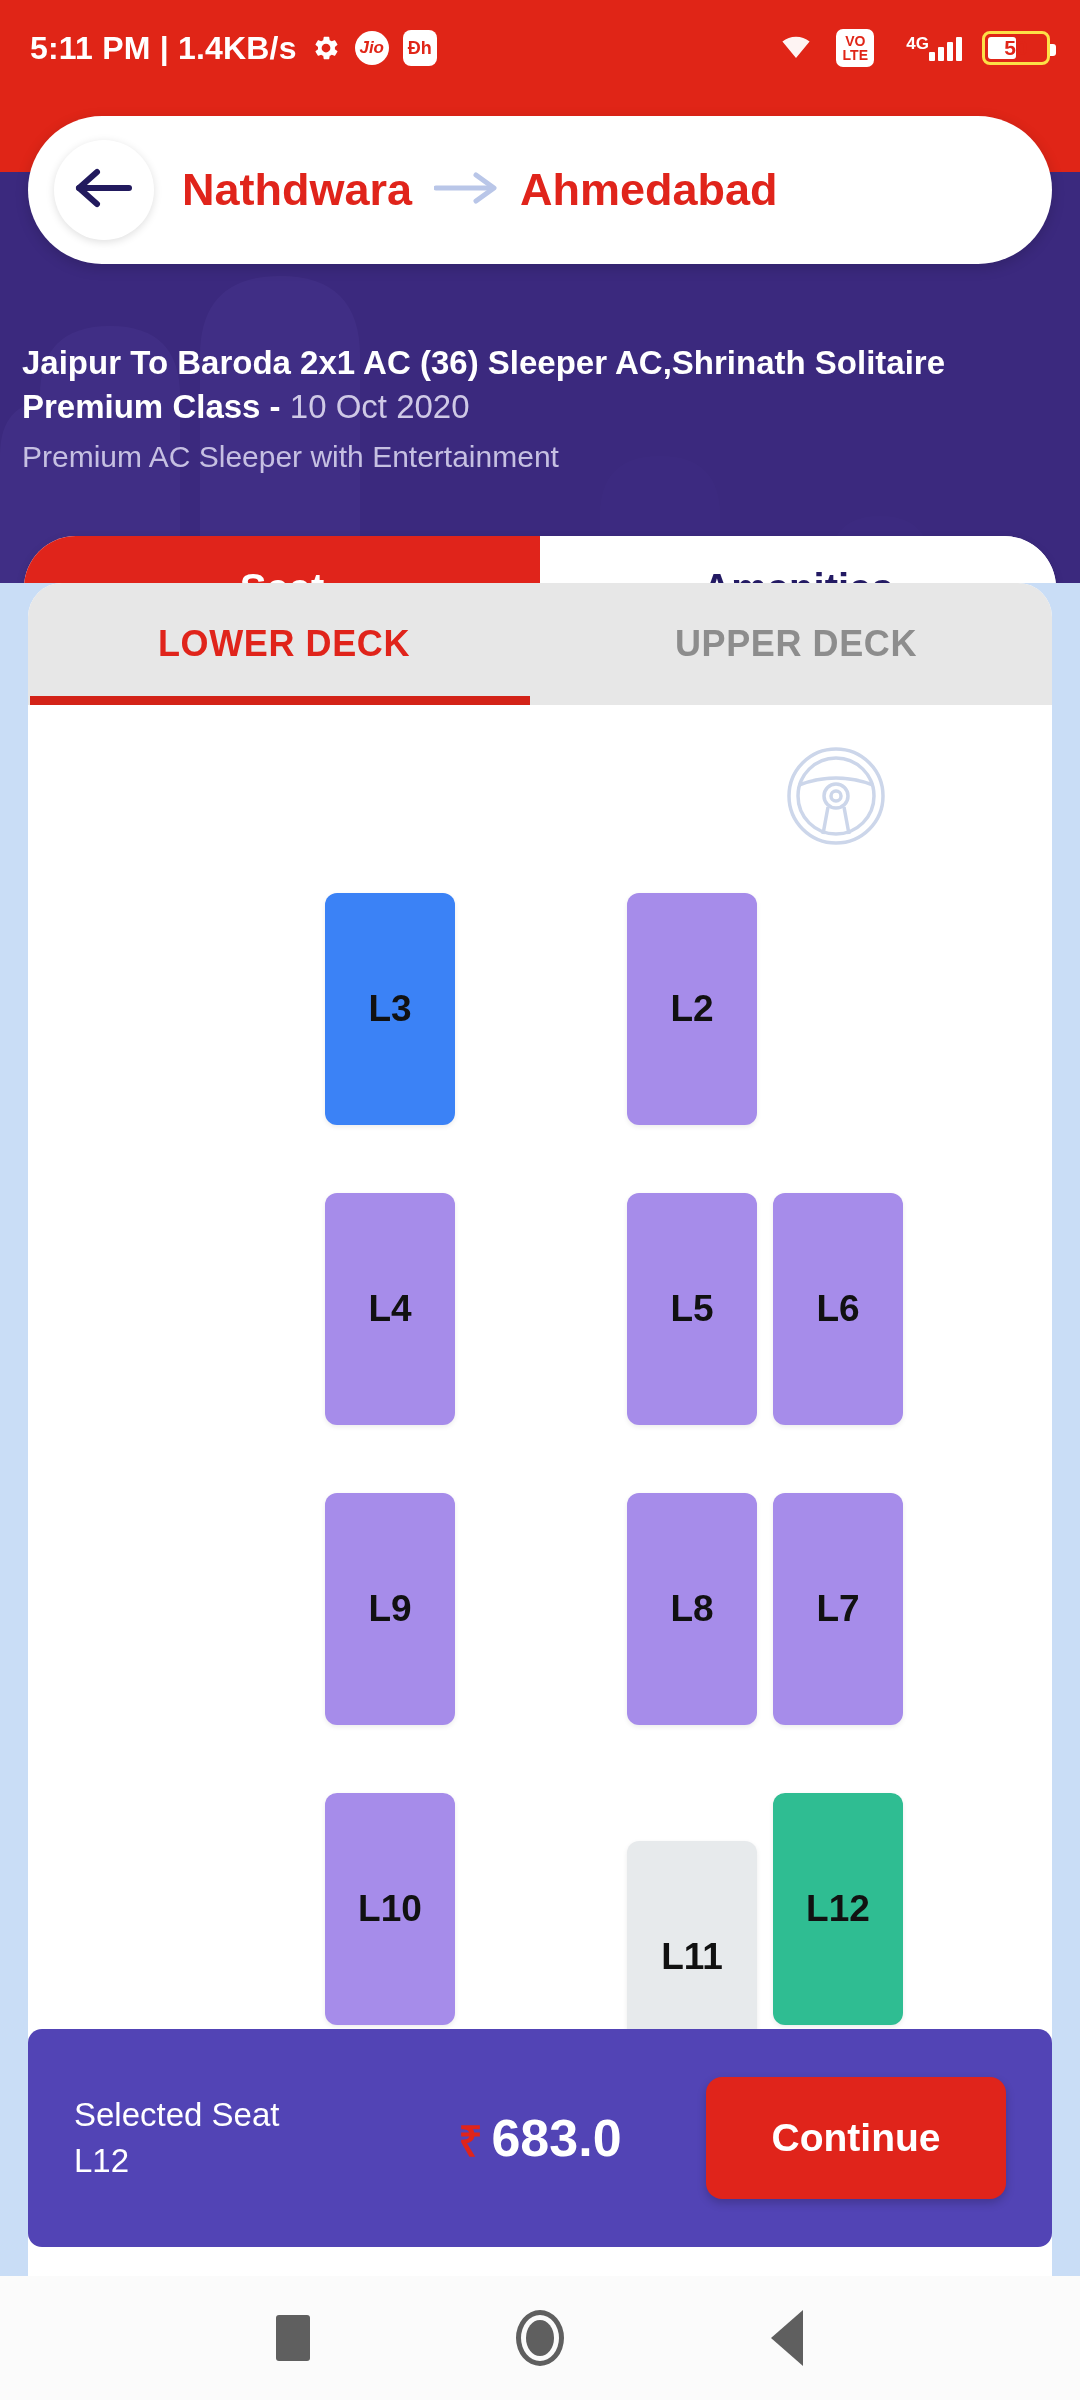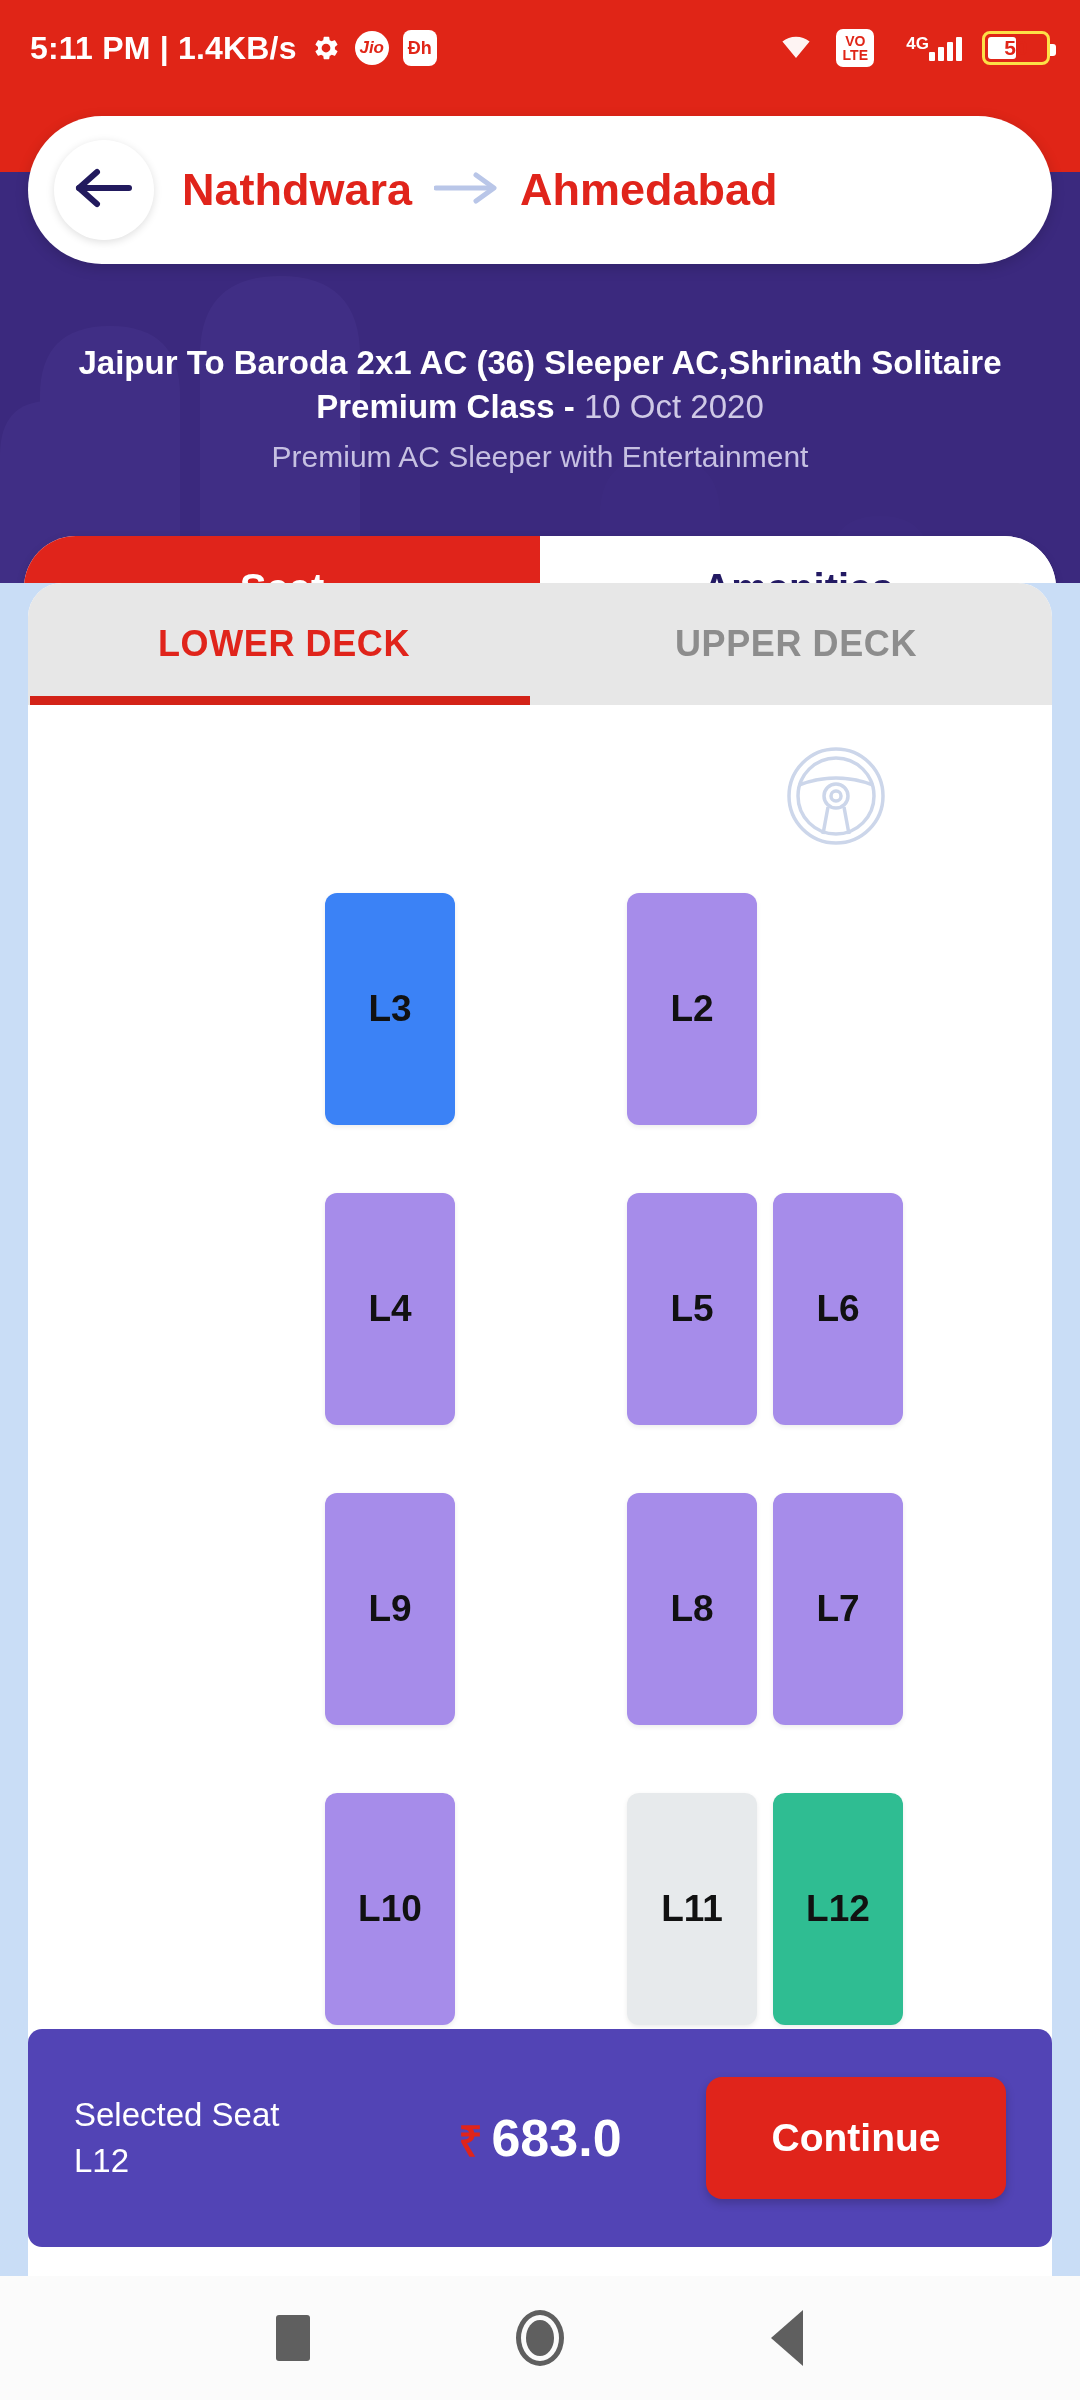--- a/index.html
+++ b/index.html
@@ -69,21 +69,21 @@
     box-shadow: 0 4px 14px rgba(0,0,0,.16); padding-left: 26px;
   }
   .backbtn {
     width: 100px; height: 100px; border-radius: 50%; background: #ffffff;
     display: flex; align-items: center; justify-content: center; flex: none;
     box-shadow: 0 2px 8px rgba(0,0,0,.13);
   }
   .route { display: flex; align-items: center; gap: 22px; margin-left: 28px; }
   .route-city { font-size: 45px; font-weight: bold; color: #e0241b; white-space: nowrap; }
 
-  .bus-meta { position: absolute; left: 0; top: 245px; width: 1080px; text-align: center; padding: 0 22px; }
+  .bus-meta { position: absolute; left: 0; top: 245px; width: 1080px; padding: 0 22px; }
   .bus-title { font-size: 33px; font-weight: bold; color: #ffffff; line-height: 1.32; }
   .bus-title .bt-date { font-weight: normal; color: #cfc9e6; }
   .bus-sub { font-size: 30px; color: #c6c0e2; margin-top: 12px; }
 
   .segctrl {
     position: absolute; left: 24px; top: 440px; width: 1032px; height: 104px;
     background: #ffffff; border-radius: 52px; display: flex; overflow: hidden;
     box-shadow: 0 3px 10px rgba(0,0,0,.12);
   }
   .seg { flex: 1; display: flex; align-items: center; justify-content: center;
@@ -285,21 +285,21 @@
         </div>
 
         <div class="seatrow">
           <div class="seat sp-a" style="background: rgb(166, 140, 234);">L9</div>
           <div class="seat sp-b" style="background: rgb(166, 140, 234);">L8</div>
           <div class="seat sp-c" style="background: rgb(166, 140, 234);">L7</div>
         </div>
 
         <div class="seatrow">
           <div class="seat sp-a" style="background: rgb(166, 140, 234);">L10</div>
-          <div class="seat sp-b" style="background: rgb(231, 234, 236);">L11</div>
+          <div class="seat sp-b" style="background: rgb(231, 234, 236); margin-top: 48px;">L11</div>
           <div class="seat sp-c" style="background: rgb(47, 189, 146);">L12</div>
         </div>
       </div>
     </div>
   </div>
 
   <div class="bottombar">
     <div class="bb-left">
       <div class="bb-lbl">Selected Seat</div>
       <div class="bb-lbl">L12</div>

